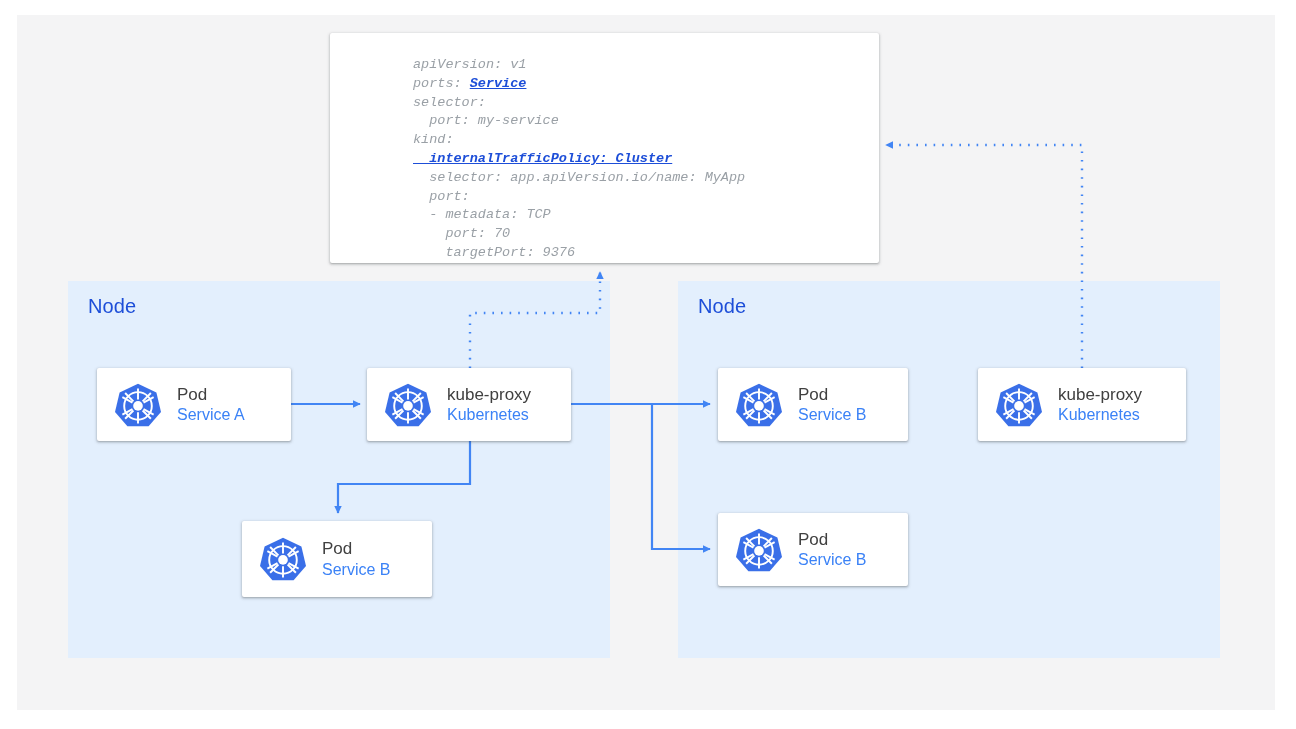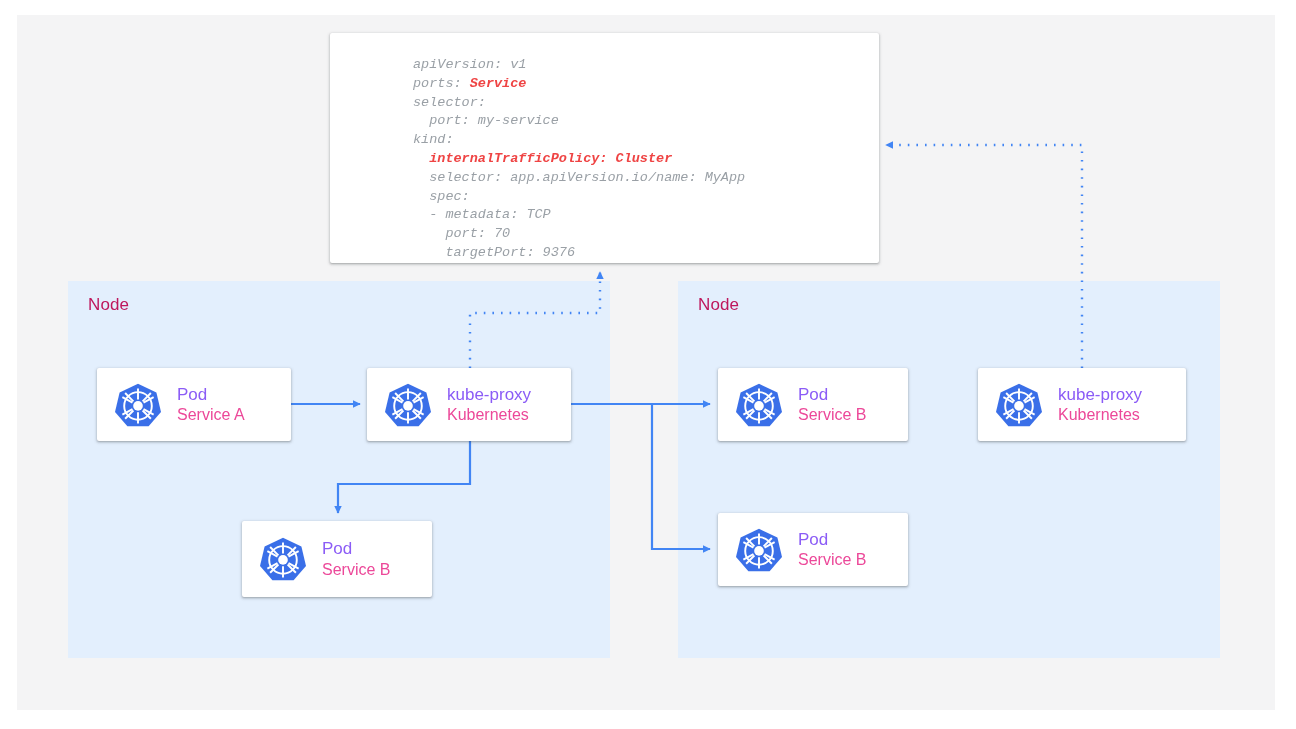--- a/index.html
+++ b/index.html
@@ -35,22 +35,22 @@
     position: absolute;
     background: #e3effd;
   }
   #node-left  { left: 68px;  top: 281px; width: 542px; height: 377px; }
   #node-right { left: 678px; top: 281px; width: 542px; height: 377px; }
 
   .node-label {
     position: absolute;
     left: 20px;
     top: 14px;
-    font-size: 17px;
-    color: #be185d;
+    font-size: 20px;
+    color: #1d4ed8;
     letter-spacing: 0.1px;
     white-space: nowrap;
   }
 
   
   .card {
     position: absolute;
     background: #ffffff;
     border-radius: 2px;
     box-shadow: 0 1px 2px rgba(60,64,67,0.30), 0 1px 3px 1px rgba(60,64,67,0.15);
@@ -69,27 +69,27 @@
   }
   .card-text {
     position: absolute;
     left: 80px;
     top: 50%;
     transform: translateY(-50%);
     line-height: 1.28;
   }
   .card-title {
     font-size: 17px;
-    color: #8b5cf6;
+    color: #404040;
     white-space: nowrap;
     display: block;
   }
   .card-sub {
     font-size: 16px;
-    color: #ec4899;
+    color: #3b82f6;
     white-space: nowrap;
     display: block;
   }
 
   
   #card-pod-a       { left: 97px;  top: 368px; width: 194px; height: 73px; }
   #card-kube-left   { left: 367px; top: 368px; width: 204px; height: 73px; }
   #card-pod-b-left  { left: 242px; top: 521px; width: 190px; height: 76px; }
   #card-pod-b-top   { left: 718px; top: 368px; width: 190px; height: 73px; }
   #card-pod-b-bot   { left: 718px; top: 513px; width: 190px; height: 73px; }
@@ -113,21 +113,22 @@
     top: 23px;
     font-family: "Liberation Mono", "DejaVu Sans Mono", monospace;
     font-size: 13.5px;
     font-style: italic;
     line-height: 18.8px;
     color: #9aa0a6;
     white-space: pre;
   }
   #yaml-code .bold {
     font-weight: bold;
-    color: #ef4444;
+    color: #1d4ed8;
+    text-decoration: underline;
   }
 
   
   #wires {
     position: absolute;
     left: 0;
     top: 0;
     width: 1296px;
     height: 729px;
     pointer-events: none;
@@ -149,21 +150,21 @@
     </div>
 
     <div id="yaml-box" style="left:313px; top:18px;">
       <div id="yaml-code"><span>apiVersion: v1</span>
 <span><span>ports: </span><span class="bold">Service</span></span>
 <span>selector:</span>
 <span>  port: my-service</span>
 <span>kind:</span>
 <span class="bold">  internalTrafficPolicy: Cluster</span>
 <span>  selector: app.apiVersion.io/name: MyApp</span>
-<span>  spec:</span>
+<span>  port:</span>
 <span>  - metadata: TCP</span>
 <span>    port: 70</span>
 <span>    targetPort: 9376</span></div>
     </div>
 
     <svg id="wires" viewBox="0 0 1296 729" width="1296" height="729" style="left:-17px; top:-15px;">
       <defs>
         <marker id="arrow" markerWidth="9" markerHeight="9" refX="7.4" refY="4.5" orient="auto" markerUnits="userSpaceOnUse">
           <path d="M0,0.6 L8.2,4.5 L0,8.4 Z" fill="#4285f4"></path>
         </marker>

